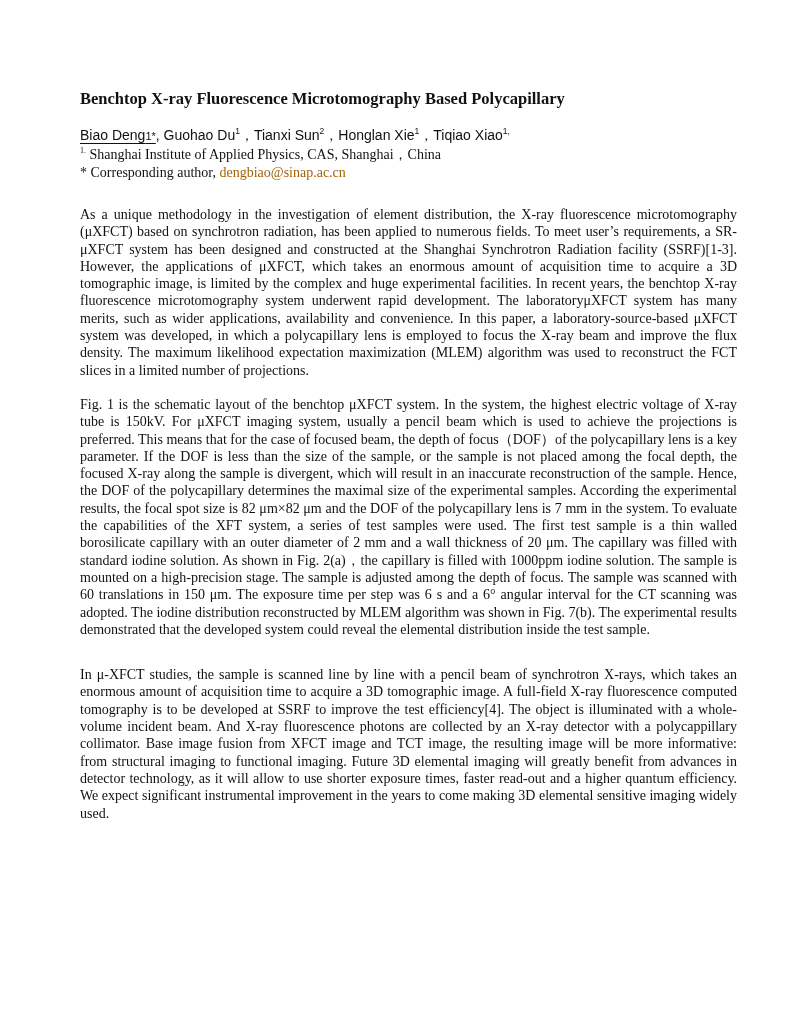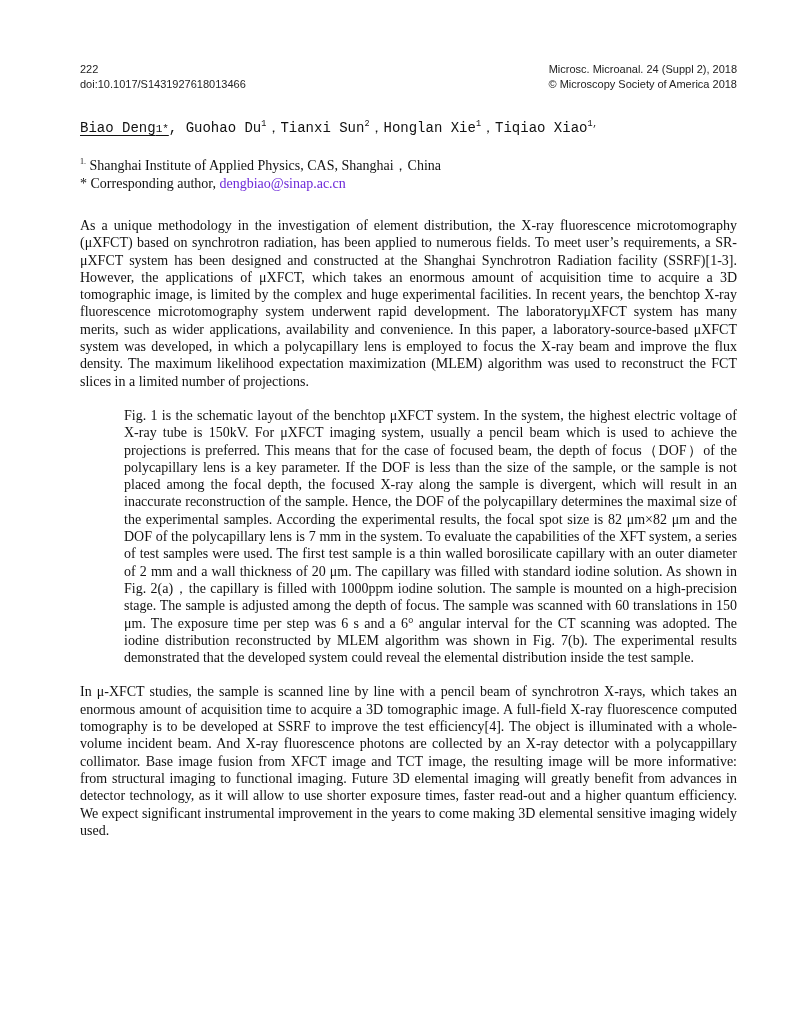--- a/index.html
+++ b/index.html
@@ -32,76 +32,66 @@
       text-align: right;
     }
     .title {
       font-family: "Liberation Serif", serif;
       font-weight: bold;
       font-size: 16.5px;
       margin-top: 27px;
       line-height: 20px;
     }
     .authors {
-      font-family: Liberation Mono, monospace;
+      font-family: Liberation Sans, sans-serif;
       font-size: 14px;
-      margin-top: 26px;
+      margin-top: 16px;
       line-height: 20px;
     }
     .authors .first {
       text-decoration: underline;
       text-underline-offset: 3px;
     }
     .authors .first .small {
       font-size: 11px;
     }
     sup {
       font-size: 8.5px;
       vertical-align: 6px;
       line-height: 0;
     }
     .affil {
       font-family: "Liberation Serif", serif;
       font-size: 14px;
       line-height: 18px;
-      margin-top: 18px;
     }
     .affil .line sup {
       font-size: 8px;
     }
     .email {
-      color: #6d28d9;
+      color: #a16207;
     }
     .para {
       font-family: "Liberation Serif", serif;
       font-size: 14px;
       line-height: 17.3px;
       text-align: justify;
       margin: 0;
     }
     .p1 { margin-top: 24px; }
-    .p2 { margin-top: 17px; margin-left: 44px; }
-    .p3 { margin-top: 17px; }
+    .p2 { margin-top: 17px; }
+    .p3 { margin-top: 28px; }
   </style>
 </head>
 <body>
 
 <div class="page">
 
-  <div class="header">
-    <div class="col-left">
-      <div>222</div>
-      <div>doi:10.1017/S1431927618013466</div>
-    </div>
-    <div class="col-right">
-      <div>Microsc. Microanal. 24 (Suppl 2), 2018</div>
-      <div>© Microscopy Society of America 2018</div>
-    </div>
-  </div>
 
+  <div class="title">Benchtop X-ray Fluorescence Microtomography Based Polycapillary</div>
 
   <div class="authors">
     <span class="first"><span>Biao Deng</span><span class="small">1*</span></span><span>, </span><span>Guohao Du</span><sup>1</sup><span>，</span><span>Tianxi Sun</span><sup>2</sup><span>，</span><span>Honglan Xie</span><sup>1</sup><span>，</span><span>Tiqiao Xiao</span><sup>1,</sup>
   </div>
 
   <div class="affil">
     <div class="line"><sup>1.</sup><span> Shanghai Institute of Applied Physics,  CAS, Shanghai，China</span></div>
     <div class="line"><span>* Corresponding author, </span><span class="email">dengbiao@sinap.ac.cn</span></div>
   </div>
 

